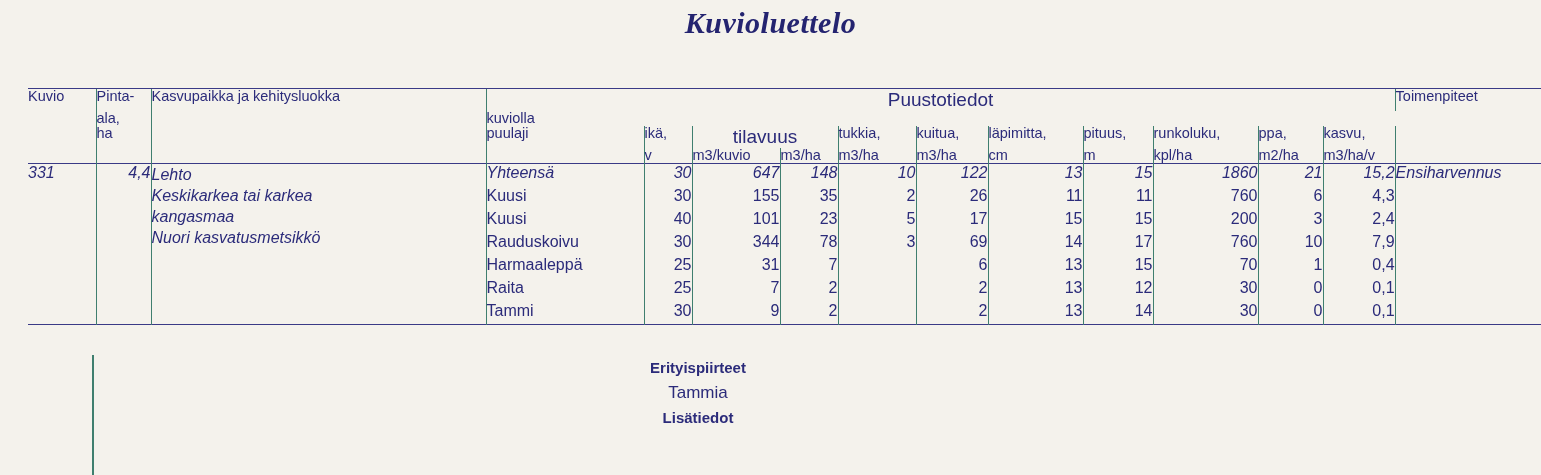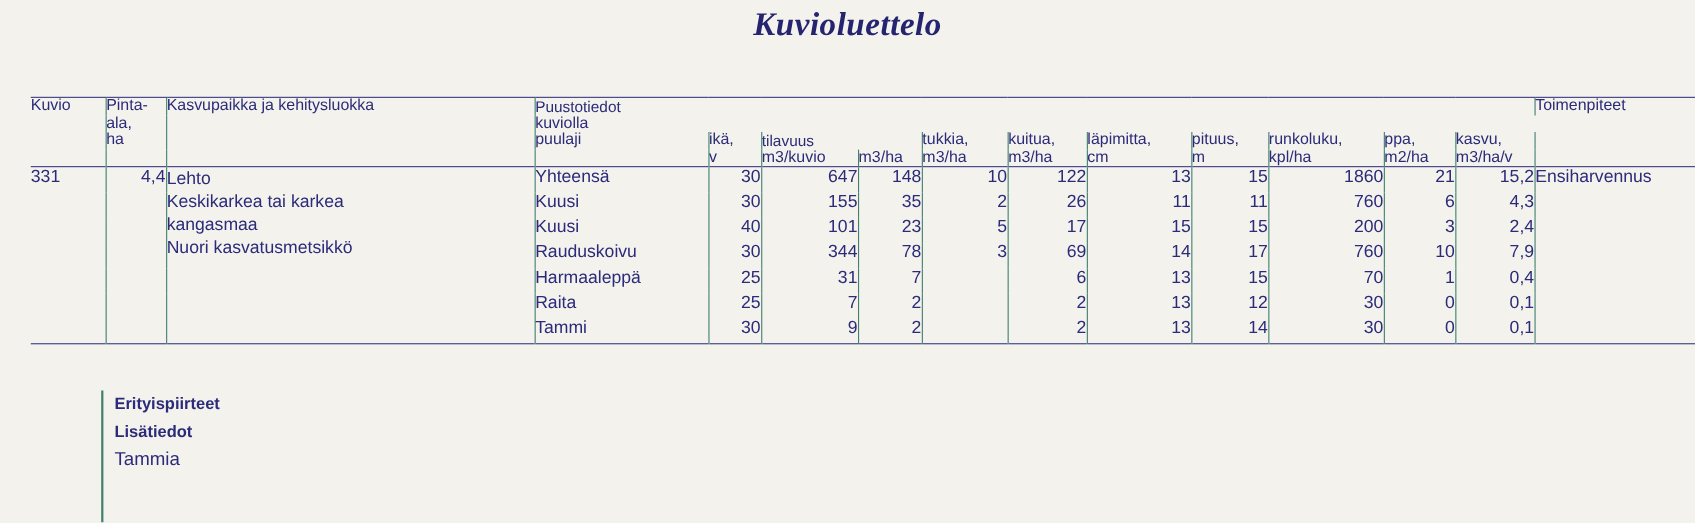--- a/index.html
+++ b/index.html
@@ -66,48 +66,48 @@
   .hl-bot { border-bottom: 1.6px solid #3a3a86; }
   .vl-l   { border-left: 1.4px solid #3f7f6f; }
 
   .cellpad { padding: 2px 6px; }
   .c-center { text-align: left; }
   .c-right  { text-align: right; }
   .c-left   { text-align: left; }
 
   
   .hdr-txt { font-size: 14.5px; line-height: 15px; }
-  .grp-hdr { font-size: 14px; }
+  .grp-hdr { text-align: center; font-size: 19px; }
 
   
   .bold { font-weight: bold; }
   .row-h { height: 23px; }
 
-  .firstrow td { padding-top: 5px; }
+  .firstrow td { padding-top: 5px; font-style: italic; }
 
   .desc-line { line-height: 21px; }
 
   
   .info {
     position: absolute;
     top: 355px;
     left: 92px;
     width: 1200px;
     font-size: 16px;
     color: #2b2b7a;
   }
   .info .bar {
     position: absolute;
     left: 0;
     top: 0;
     width: 1.6px;
     height: 120px;
     background: #3f7f6f;
   }
-  .info-line { padding-left: 12px; line-height: 25px; }
+  .info-line { padding-left: 12px; line-height: 25px; text-align: center; }
   .info-line.b { font-weight: bold; font-size: 15px; }
   .info-line.n { font-size: 17px; }
 </style>
 </head>
 <body>
 
 <div class="page">
 
   <div class="doc-title">Kuvioluettelo</div>
 
@@ -299,17 +299,17 @@
         <td class="vl-l cellpad c-right" style="font-size:16px">0,1</td>
       </tr>
 
     </tbody>
       </table>
   </div>
 
   <div class="info">
     <div class="bar"></div>
     <div class="info-line b">Erityispiirteet</div>
+    <div class="info-line n">Tammia</div>
     <div class="info-line b">Lisätiedot</div>
-    <div class="info-line n">Tammia</div>
   </div>
 
 </div>
 
 </body></html>

